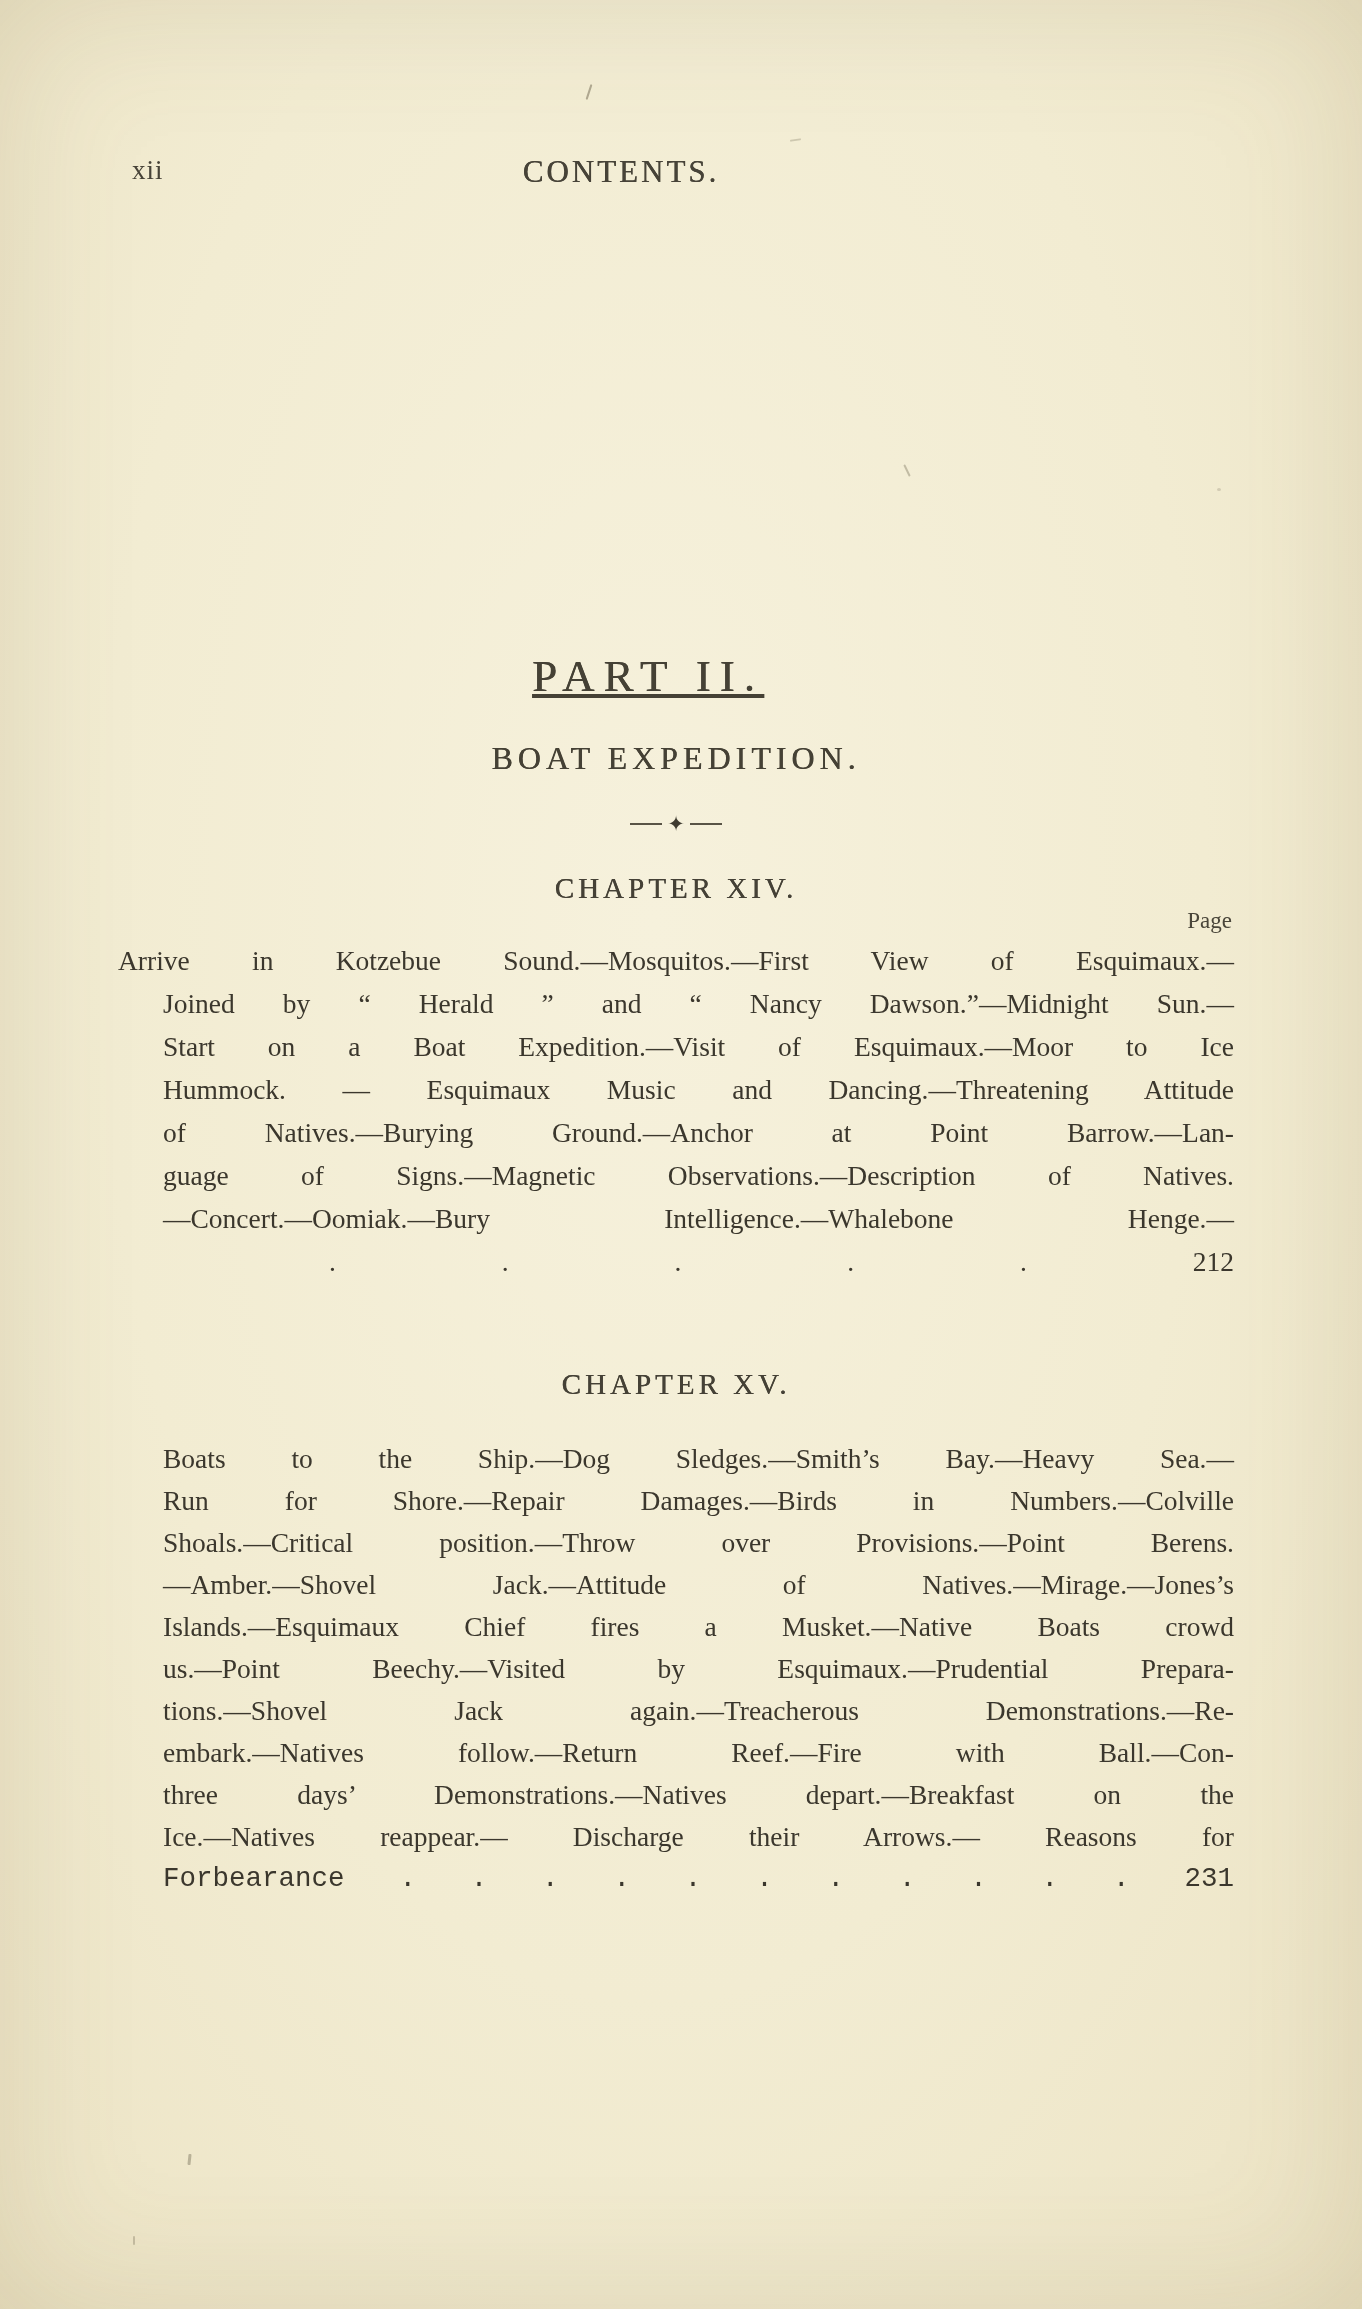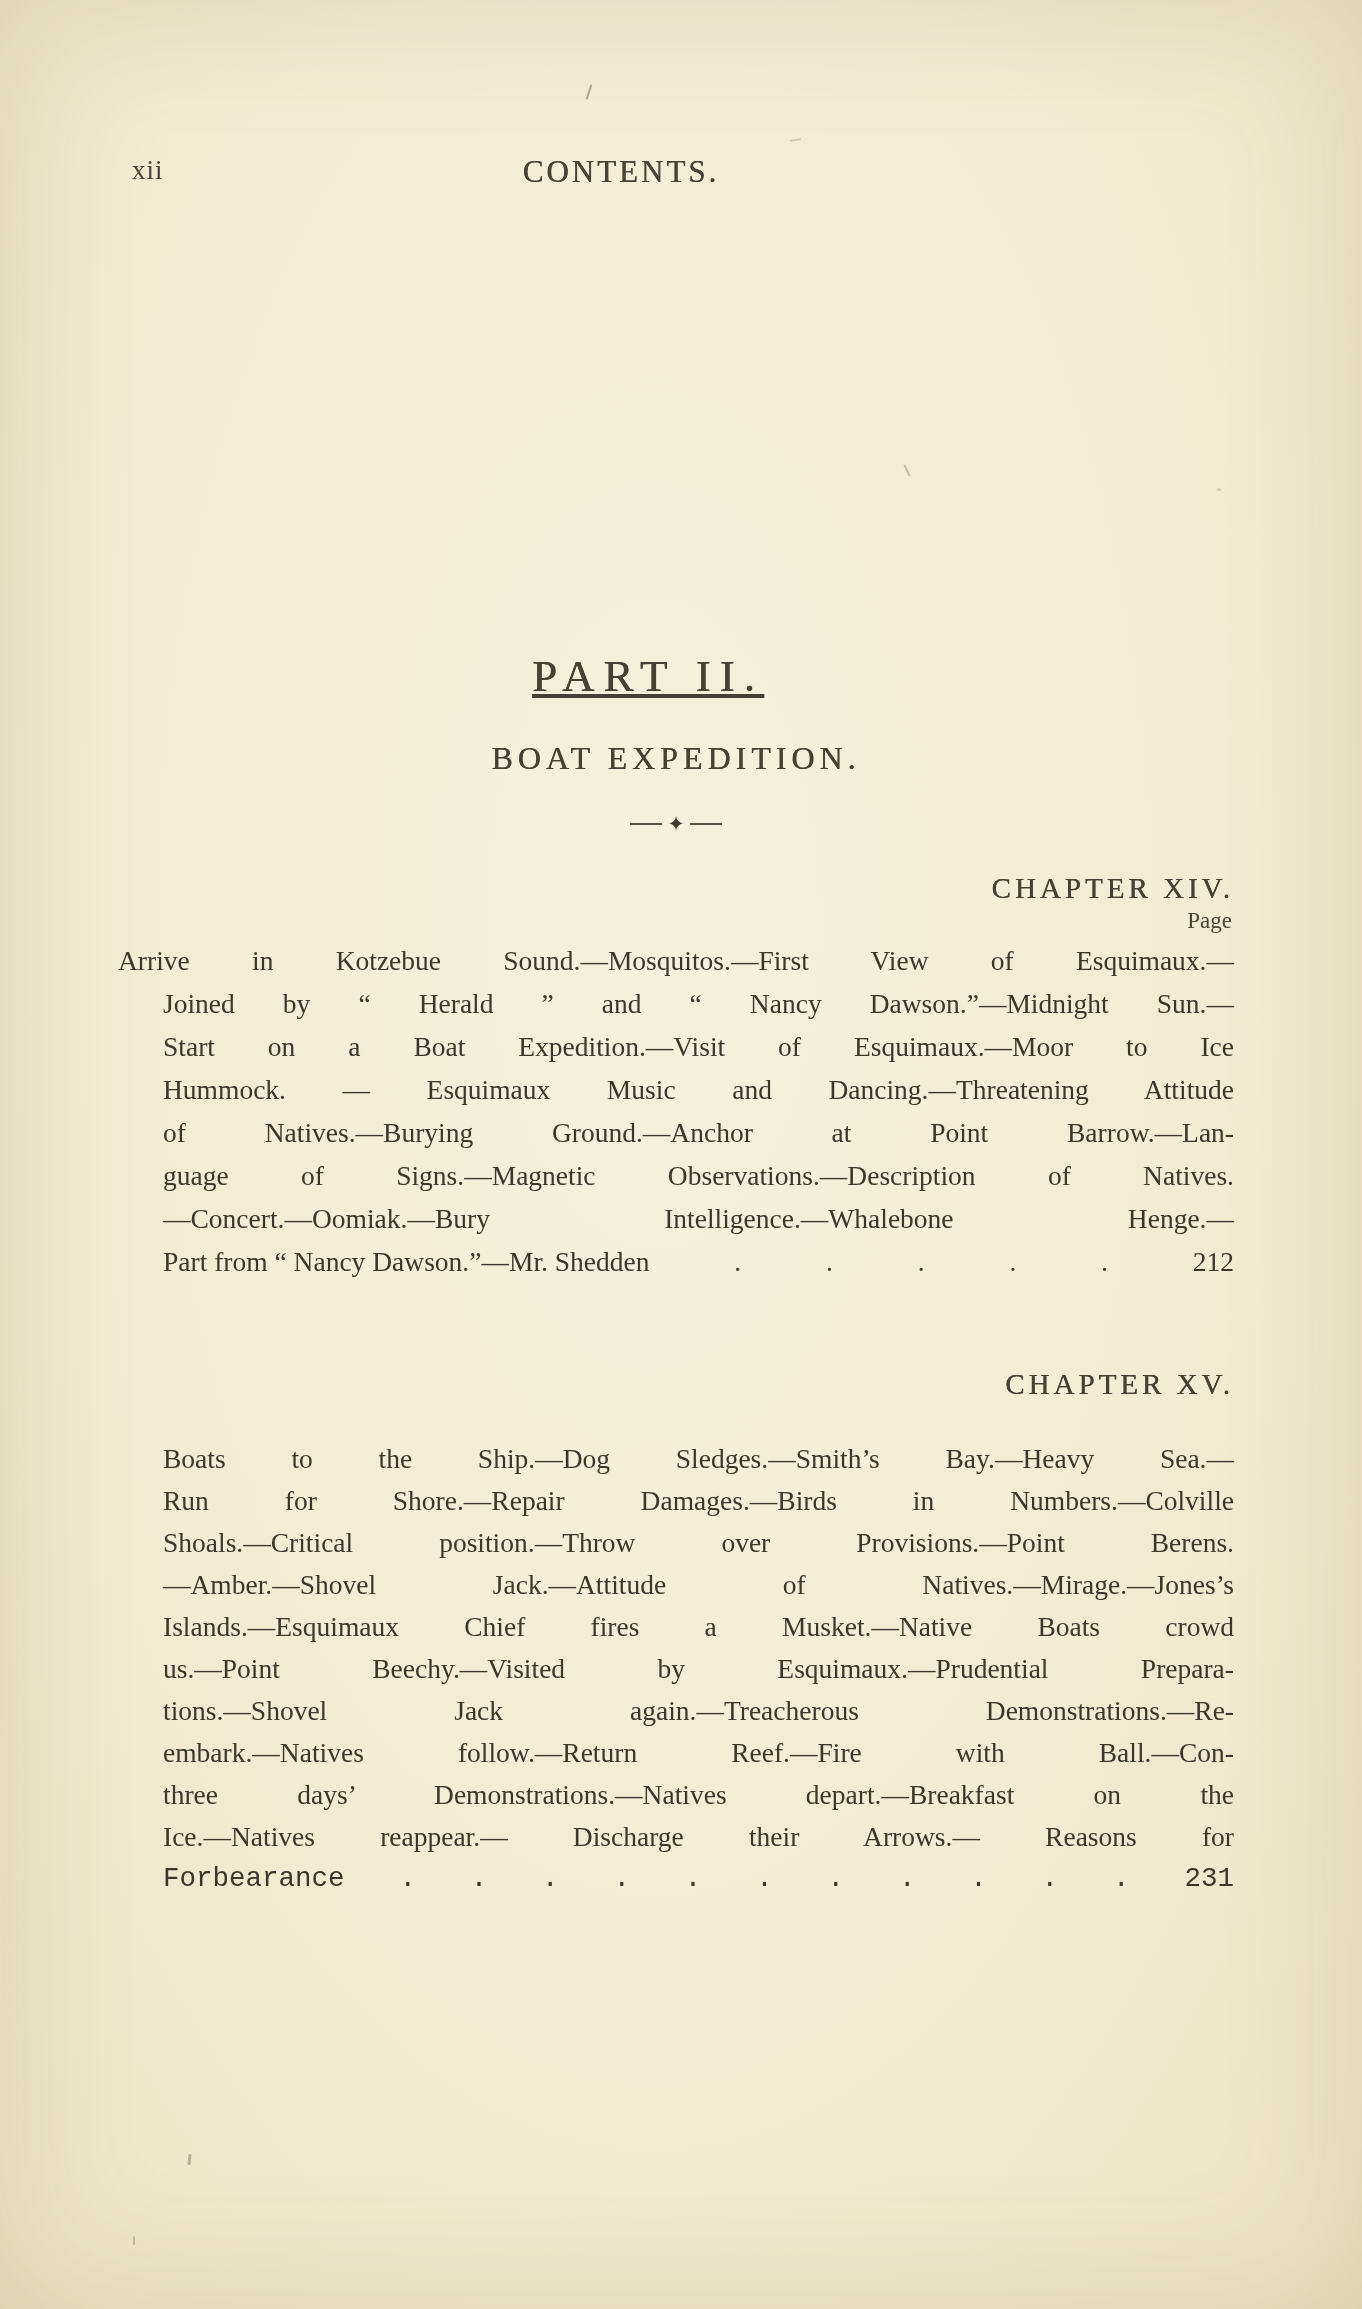--- a/index.html
+++ b/index.html
@@ -42,21 +42,21 @@
 
   .ornament{
     position:absolute;left:0;right:0;top:812px;height:24px;
     display:flex;align-items:center;justify-content:center;gap:5px;
     color:#4d483c;
   }
   .ornament .rule{display:block;width:32px;height:2px;background:#595446;}
   .ornament .star{font-size:21px;line-height:1;color:#3f3b30;}
 
   .chapter-heading{
-    margin:0;font-weight:normal;text-align:right;
+    margin:0;font-weight:normal;text-align:center;
     font-size:29px;letter-spacing:4px;color:#454136;
     text-shadow:.3px 0 0 currentColor;
   }
   .chapter{position:absolute;left:0;width:100%;}
   .chapter-0{top:872px;}
   .chapter-1{top:1368px;}
   .page-col-label{
     position:absolute;right:2px;top:908px;
     font-size:23px;color:#4a463a;
   }
@@ -112,21 +112,20 @@
           <h2 class="chapter-heading">CHAPTER XIV.</h2>
           <div class="summary">
             <div class="sline first">Arrive in Kotzebue Sound.—Mosquitos.—First View of Esquimaux.—</div>
             <div class="sline">Joined by “ Herald ” and “ Nancy Dawson.”—Midnight Sun.—</div>
             <div class="sline">Start on a Boat Expedition.—Visit of Esquimaux.—Moor to Ice</div>
             <div class="sline">Hummock. — Esquimaux Music and Dancing.—Threatening Attitude</div>
             <div class="sline">of Natives.—Burying Ground.—Anchor at Point Barrow.—Lan-</div>
             <div class="sline">guage of Signs.—Magnetic Observations.—Description of Natives.</div>
             <div class="sline">—Concert.—Oomiak.—Bury Intelligence.—Whalebone Henge.—</div>
             <div class="tail">
-              <span class="tail-text">Part from “ Nancy Dawson.”—Mr. Shedden</span>
               <span class="dots">
                 <i>.</i>
                 <i>.</i>
                 <i>.</i>
                 <i>.</i>
                 <i>.</i>
               </span>
               <span class="page-number">212</span>
             </div>
           </div>

